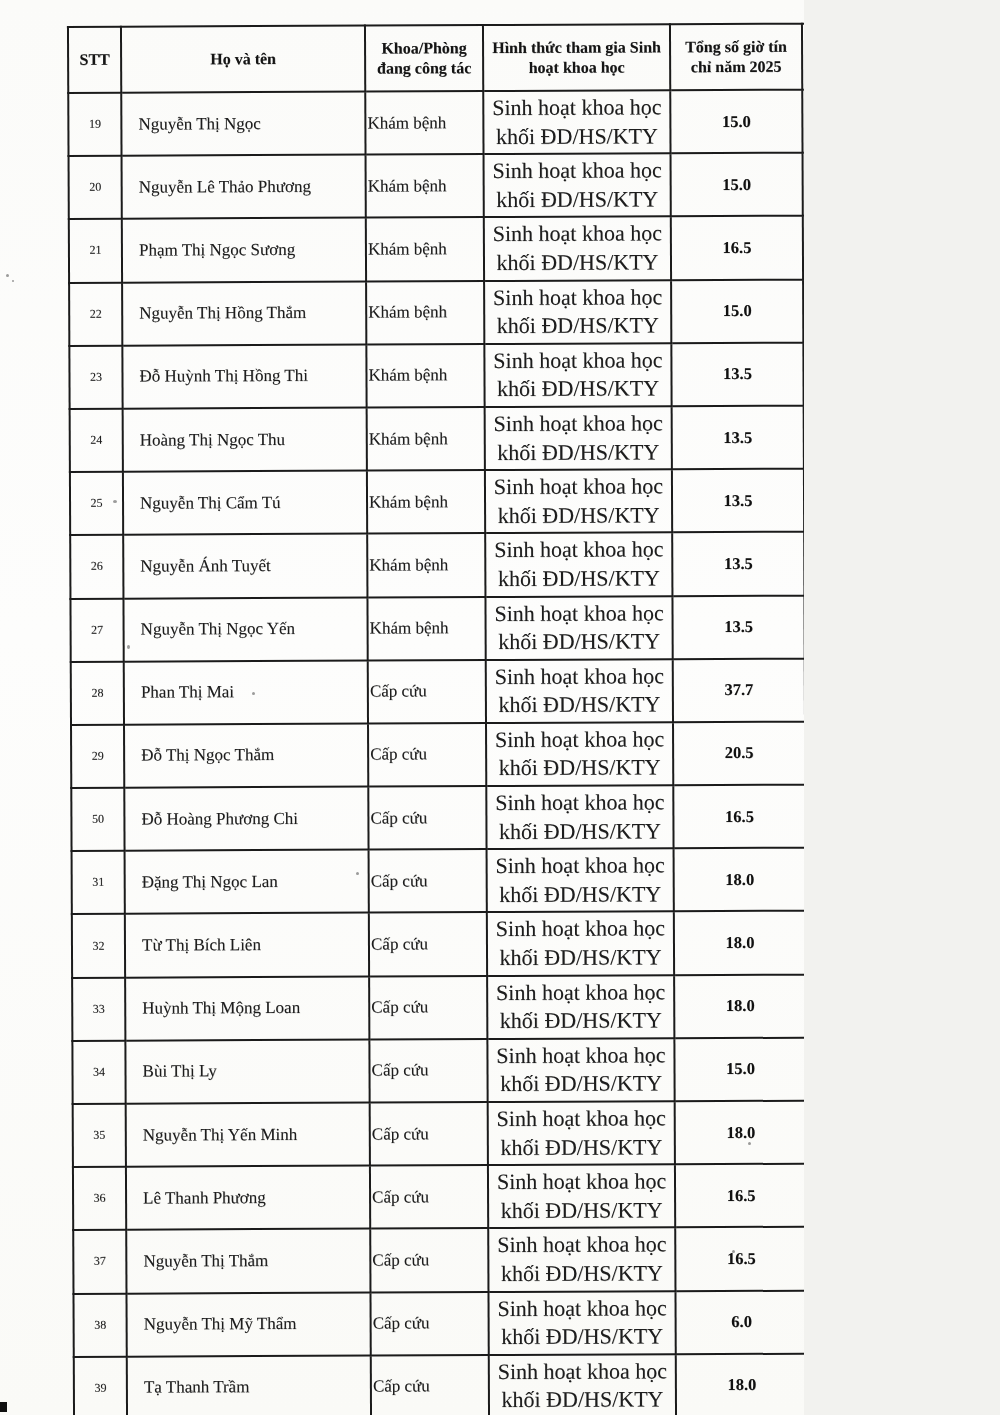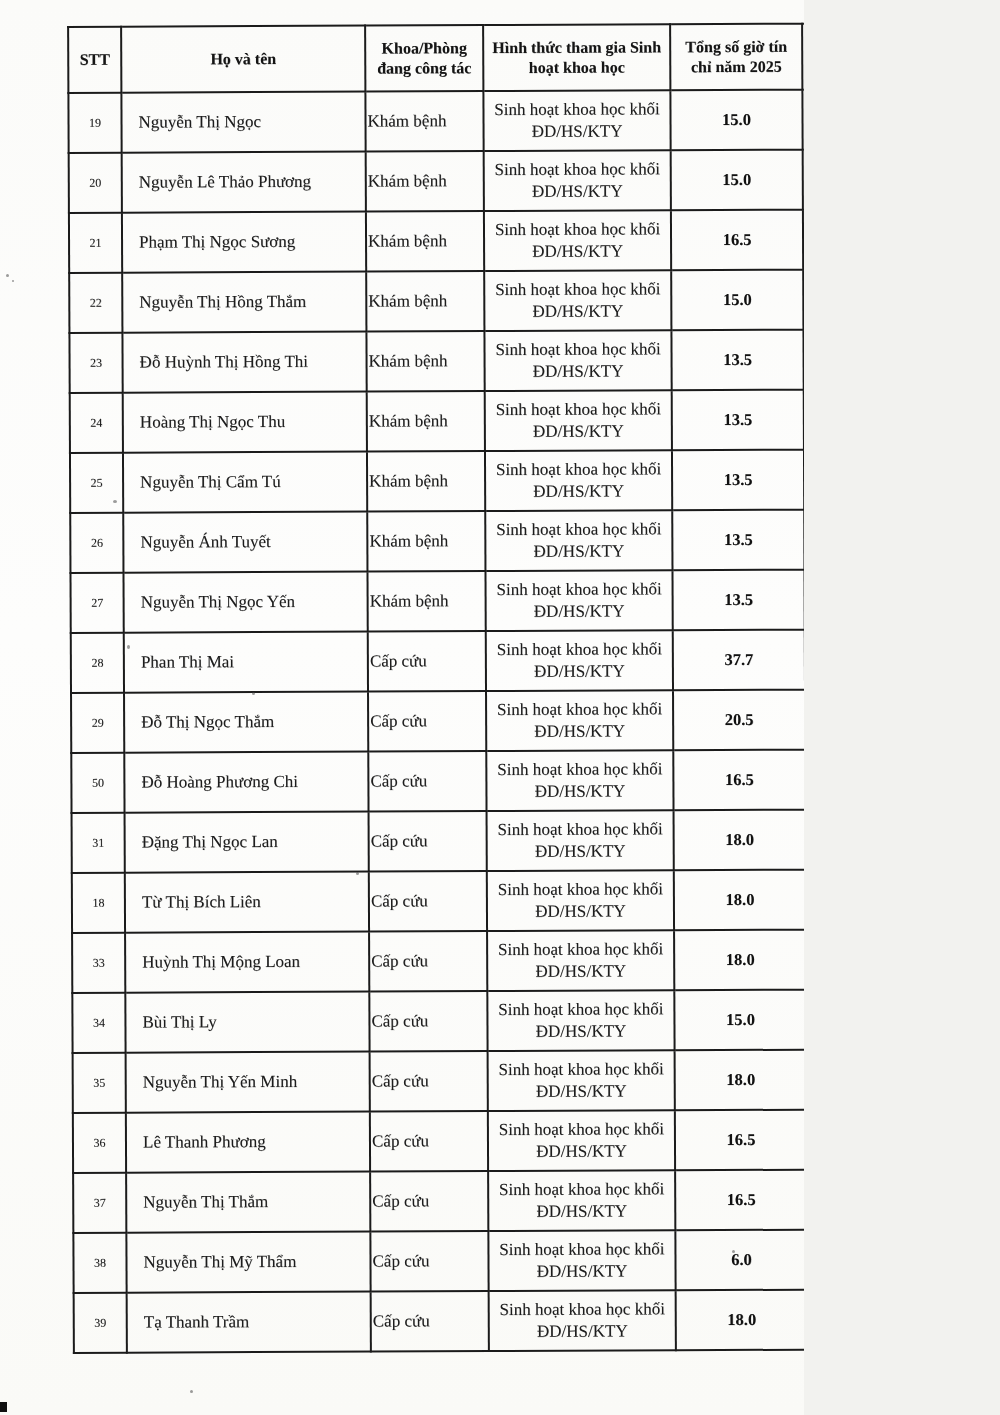--- a/index.html
+++ b/index.html
@@ -47,21 +47,21 @@
   }
   td {
     font-size: 17px;
     vertical-align: middle;
     color: #1d1d1d;
     text-shadow: 0.3px 0.3px 0 rgba(25,25,25,0.35);
   }
   .c-stt   { text-align: center; font-size: 12px; }
   .c-name  { text-align: left; padding-left: 16px; }
   .c-dept  { text-align: left; }
-  .c-act   { text-align: center; padding: 2px 0; line-height: 1.3; font-size: 17px; }
+  .c-act   { text-align: center; padding: 2px 0; line-height: 1.3; font-size: 22px; }
   .c-hours { text-align: center; font-weight: bold; font-size: 16.5px; color: #111; border-radius: 27px; }
   .c-note  { text-align: right; font-size: 15px; line-height: 1.35; padding: 2px 8px; }
   
   .speck {
     position: absolute;
     background: #4a4a4a;
     border-radius: 50%;
     opacity: 0.55;
   }
   .nub {
@@ -194,21 +194,21 @@
   </tr>
           <tr>
     <td class="c-stt">31</td>
     <td class="c-name">Đặng Thị Ngọc Lan</td>
     <td class="c-dept">Cấp cứu</td>
     <td class="c-act">Sinh hoạt khoa học khối ĐD/HS/KTY</td>
     <td class="c-hours">18.0</td>
     <td class="c-note"></td>
   </tr>
           <tr>
-    <td class="c-stt">18</td>
+    <td class="c-stt">32</td>
     <td class="c-name">Từ Thị Bích Liên</td>
     <td class="c-dept">Cấp cứu</td>
     <td class="c-act">Sinh hoạt khoa học khối ĐD/HS/KTY</td>
     <td class="c-hours">18.0</td>
     <td class="c-note"></td>
   </tr>
           <tr>
     <td class="c-stt">33</td>
     <td class="c-name">Huỳnh Thị Mộng Loan</td>
     <td class="c-dept">Cấp cứu</td>

